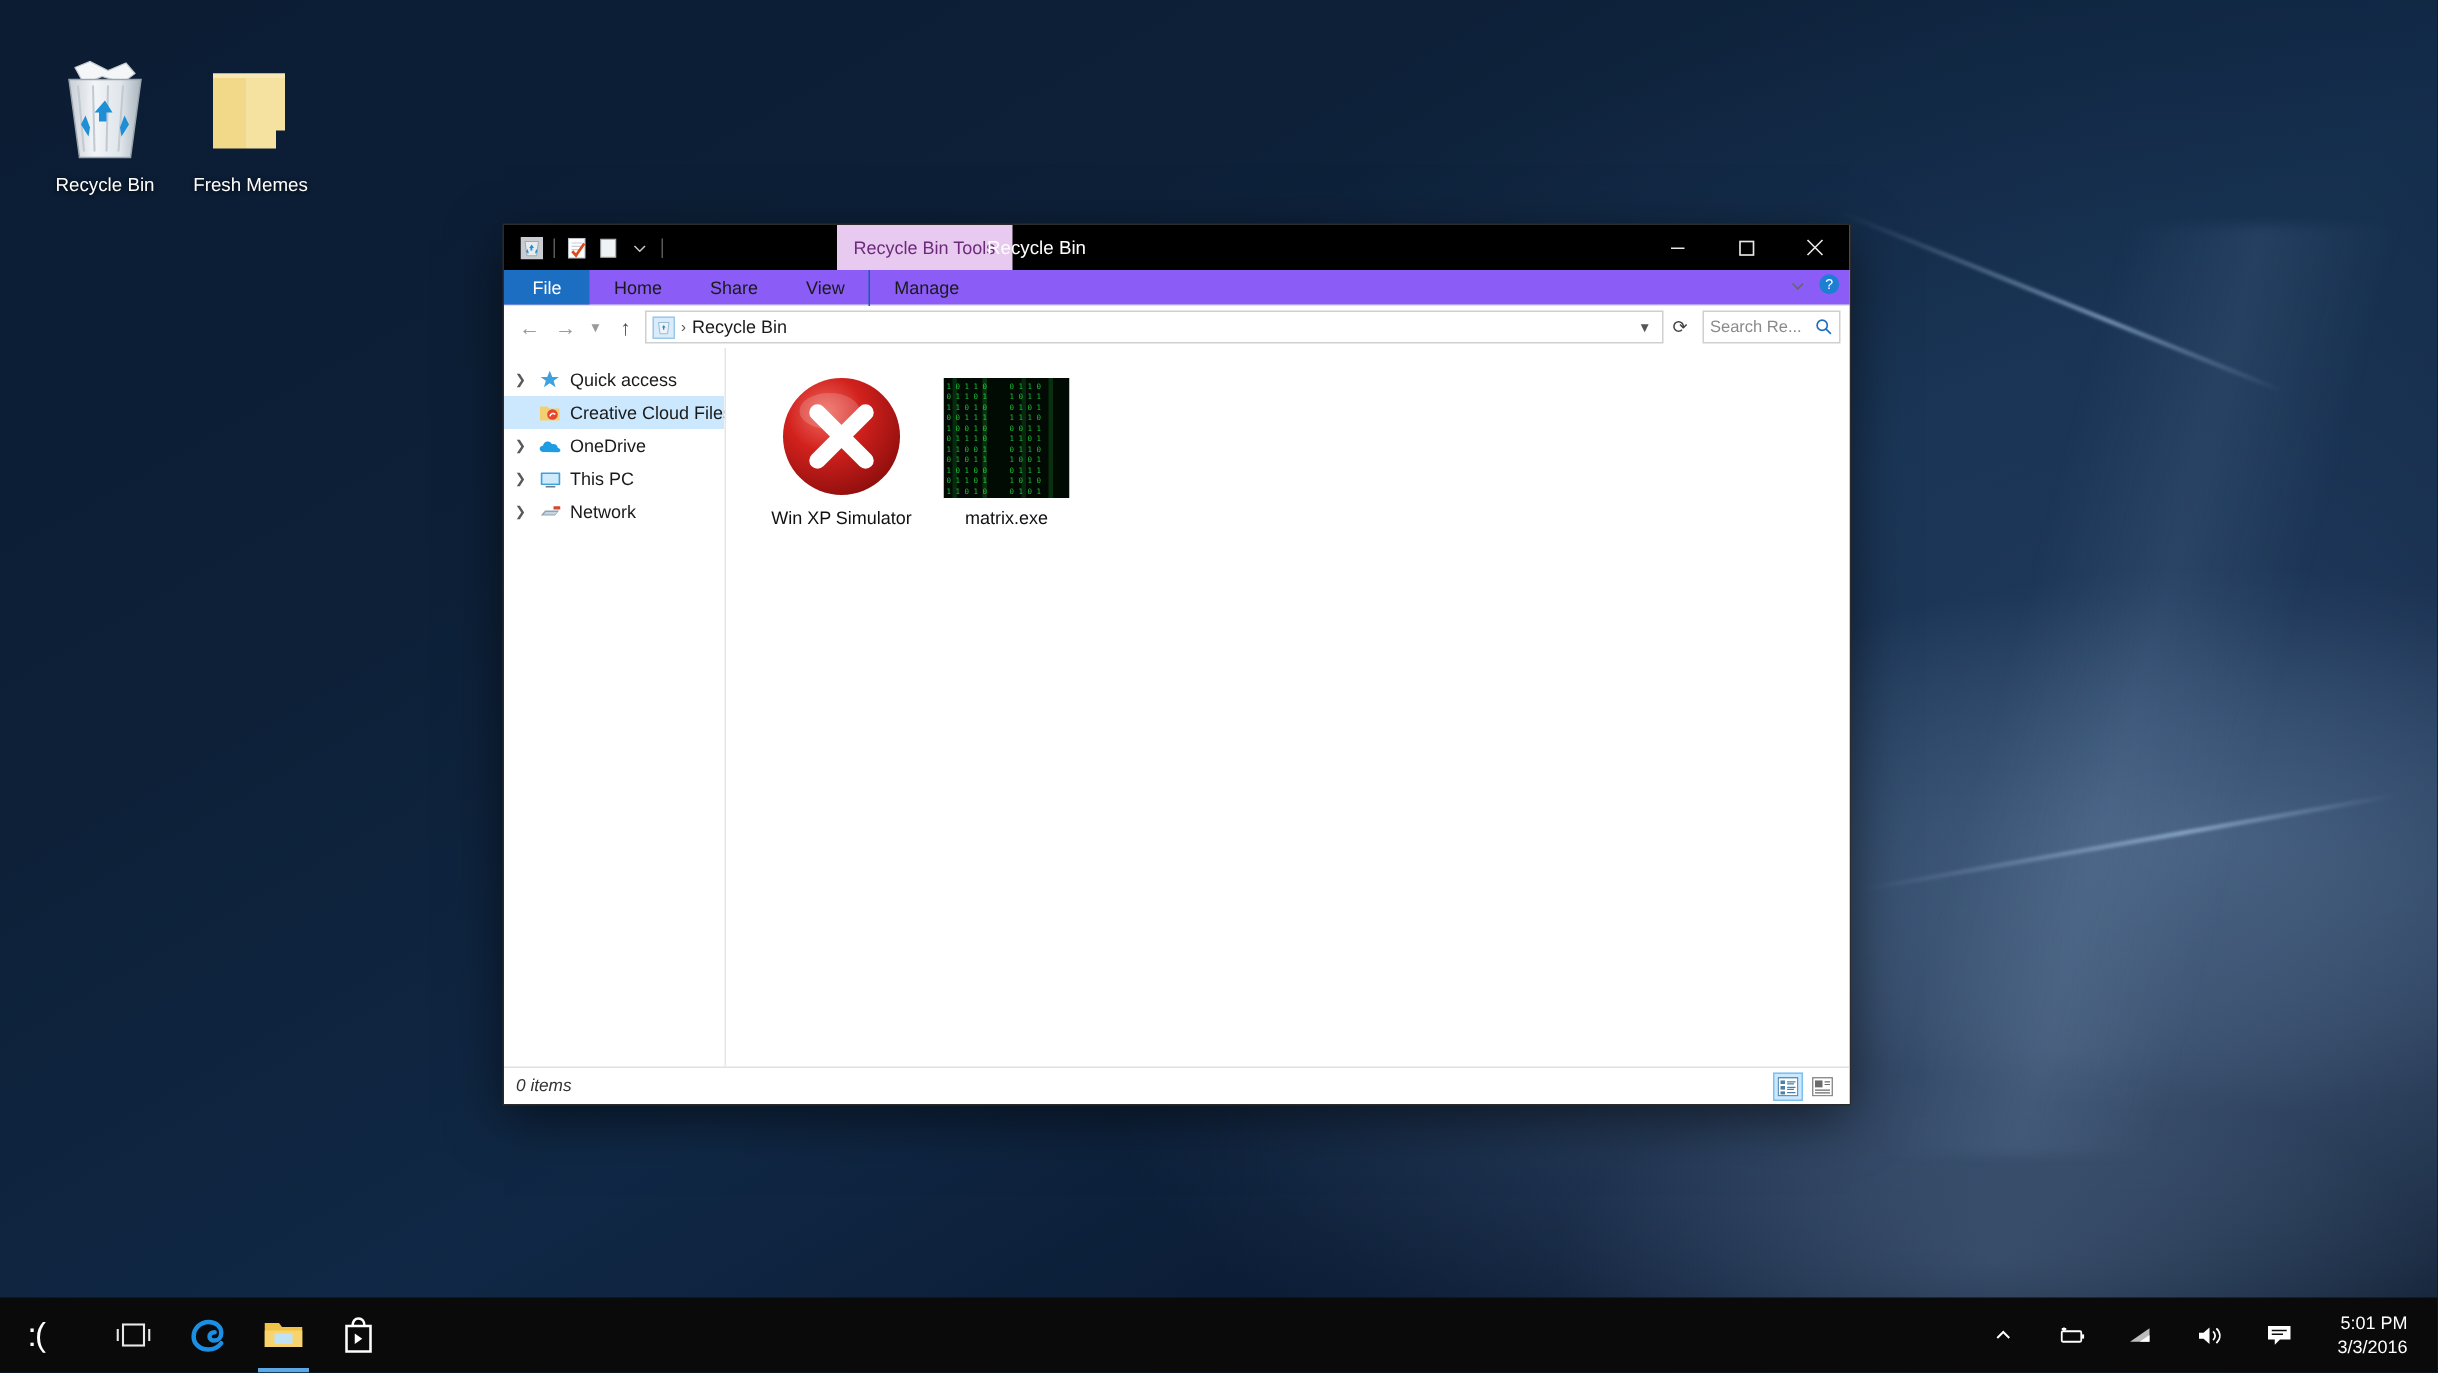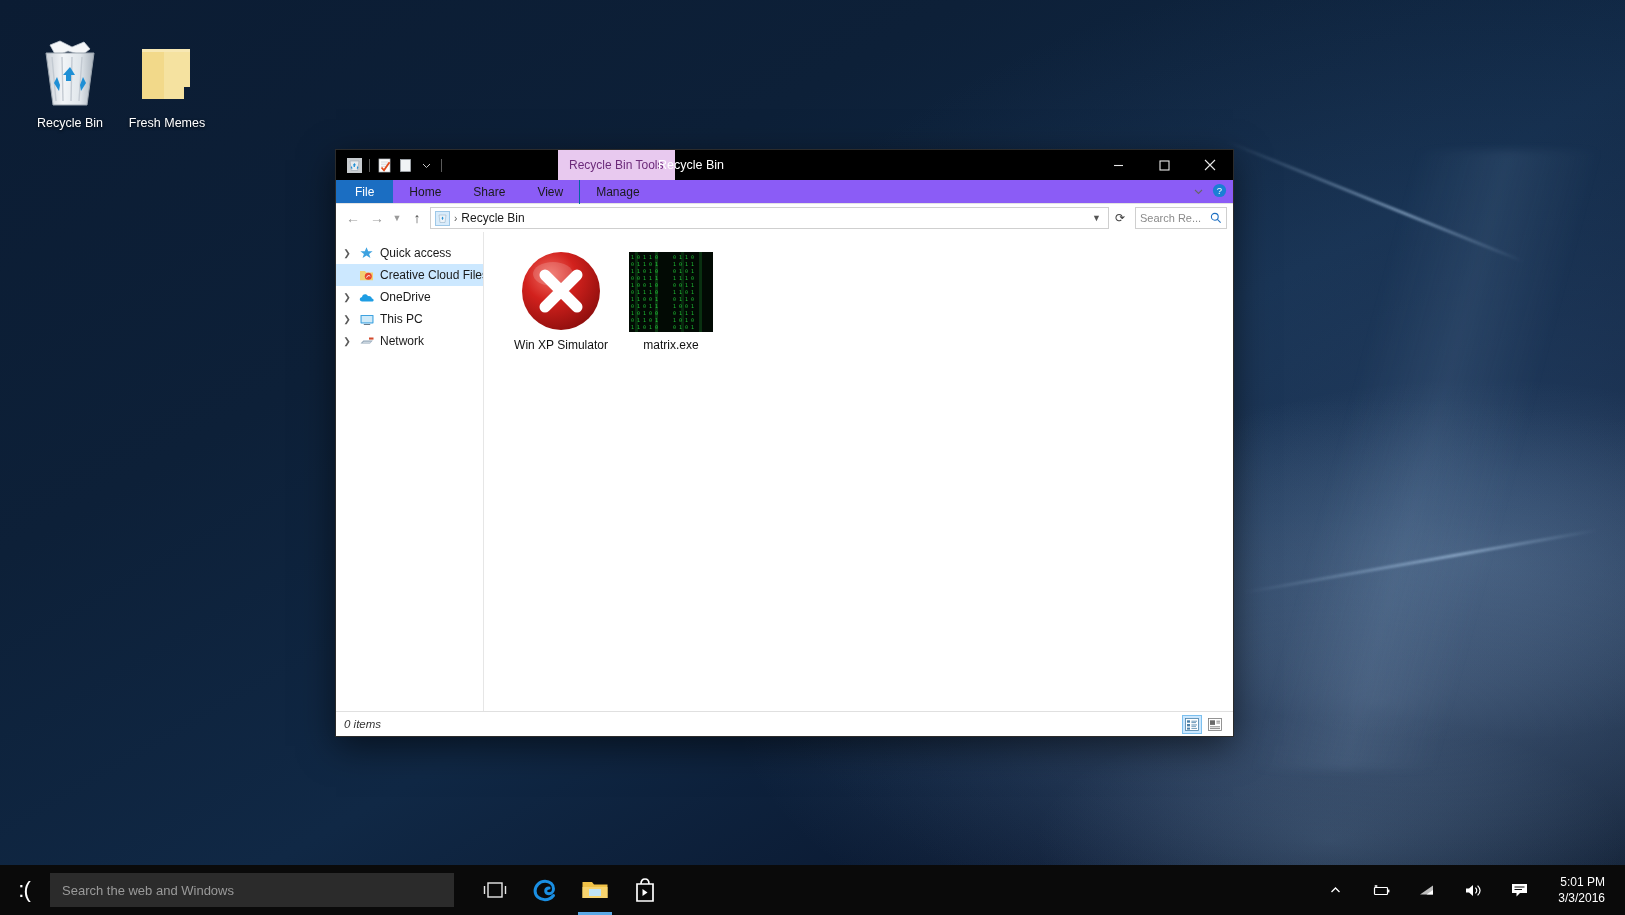--- a/index.html
+++ b/index.html
@@ -508,23 +508,20 @@
       </div>
     </div>
   </div>
 </div>
 
 <div id="taskbar">
   <div class="start-btn">
     <span>:(</span>
   </div>
 
-  <div class="tb-search">
-    <input type="text" placeholder="Search the web and Windows" style="">
-  </div>
 
   <div class="tb-apps">
     <div class="tb-app">
       <svg width="24" height="20" viewBox="0 0 24 20">
         <rect x="5" y="3" width="14" height="14" fill="none" stroke="#e8e8e8" stroke-width="1.4"></rect>
         <path d="M1.5 6 L1.5 14 M22.5 6 L22.5 14" stroke="#e8e8e8" stroke-width="1.4"></path>
       </svg>
     </div>
     <div class="tb-app">
       <svg width="26" height="26" viewBox="0 0 26 26">

